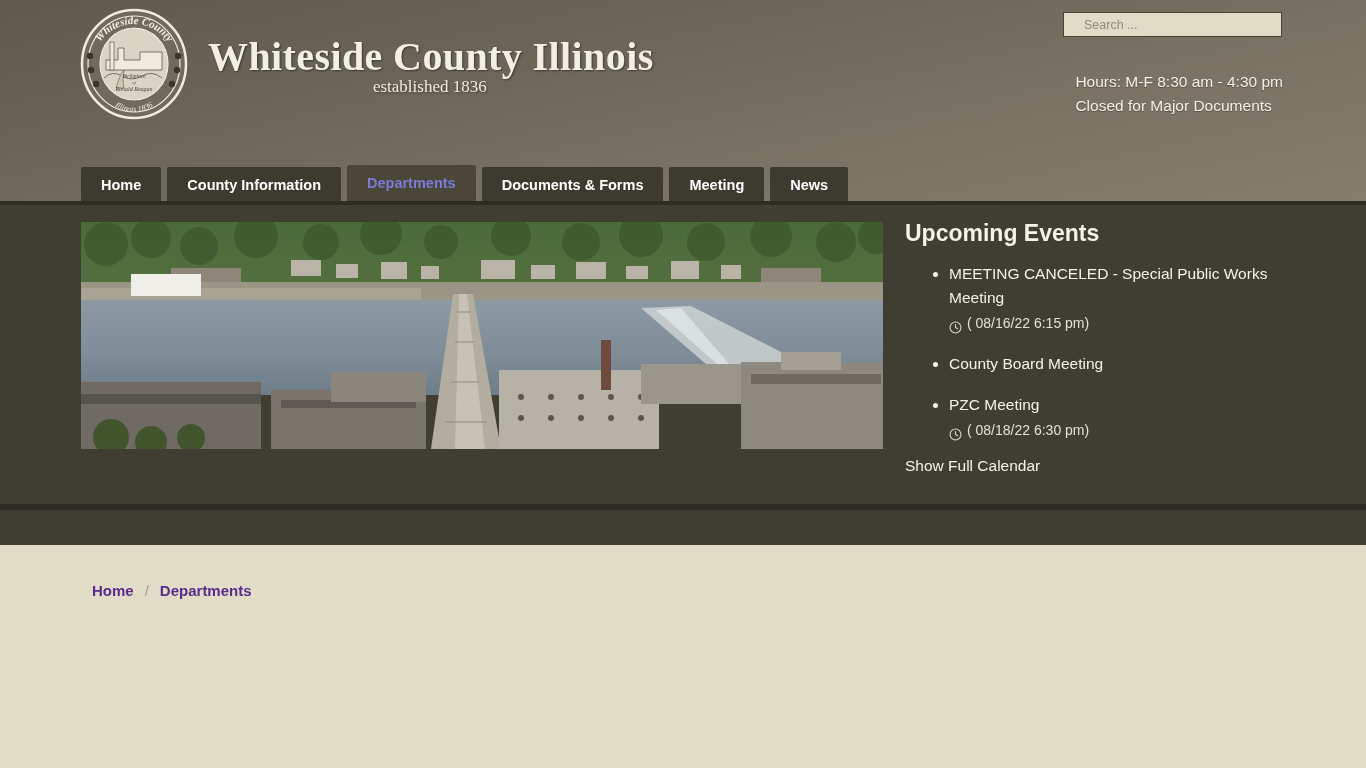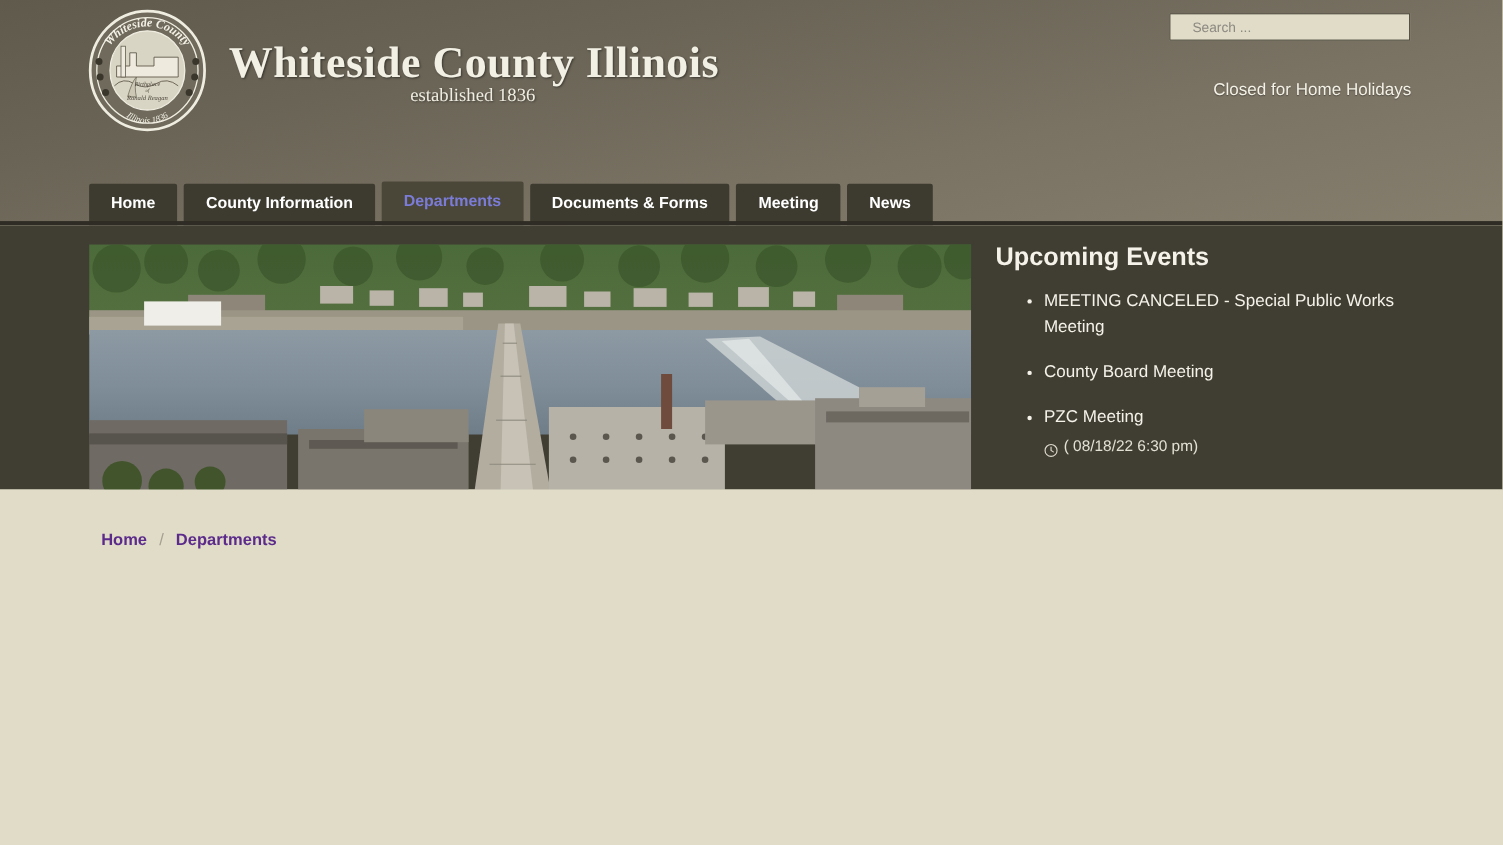--- a/index.html
+++ b/index.html
@@ -118,21 +118,21 @@
     position: absolute;
     left: 0; bottom: 0;
     width: 1366px; height: 4px;
     background: #2e2c24;
   }
 
   
   .feature {
     position: relative;
     width: 1366px;
-    height: 240px;
+    height: 340px;
     background: #403e33;
   }
   .feature-inner {
     position: relative;
     width: 1366px; height: 305px;
   }
 
   .banner {
     position: absolute;
     left: 81px; top: 17px;
@@ -267,21 +267,22 @@
       <div class="brand-title">Whiteside County Illinois</div>
       <div class="brand-sub">established 1836</div>
     </div>
   </div>
 
   <div class="search-wrap">
     <input class="search-input" type="text" placeholder="Search ..." style="">
   </div>
 
   <div class="contact">
-    <div>Closed for Home Holidays</div>
+    <div>Hours: M-F 8:30 am - 4:30 pm</div>
+    <div>Closed for Major Documents</div>
   </div>
 
   <nav class="nav">
     <div class="nav-item">Home</div>
     <div class="nav-item">County Information</div>
     <div class="nav-item active">Departments</div>
     <div class="nav-item">Documents &amp; Forms</div>
     <div class="nav-item">Meeting</div>
     <div class="nav-item">News</div>
   </nav>
@@ -390,37 +391,47 @@
             <circle cx="110" cy="216" r="14"></circle>
         </g>
       </svg>
     </div>
 
     <div class="events">
       <h2 class="events-title">Upcoming Events</h2>
       <ul class="events-list">
         <li>
           <span class="event-name">MEETING CANCELED - Special Public Works Meeting</span>
+          <span class="event-time">
+            <span class="clock-icon">
+              <svg width="13" height="13" viewBox="0 0 16 16">
+                  <circle cx="8" cy="8" r="6.7" fill="none" stroke="#ddd9cc" stroke-width="1.3"></circle>
+                  <path d="M8 4.3 V8 L10.6 9.6" fill="none" stroke="#ddd9cc" stroke-width="1.3" stroke-linecap="round"></path>
+                </svg>
+            </span>
+            <span>( 08/16/22 6:15 pm)</span>
+          </span>
         </li>
         <li>
           <span class="event-name">County Board Meeting</span>
         </li>
         <li>
           <span class="event-name">PZC Meeting</span>
           <span class="event-time">
             <span class="clock-icon">
               <svg width="13" height="13" viewBox="0 0 16 16">
                   <circle cx="8" cy="8" r="6.7" fill="none" stroke="#ddd9cc" stroke-width="1.3"></circle>
                   <path d="M8 4.3 V8 L10.6 9.6" fill="none" stroke="#ddd9cc" stroke-width="1.3" stroke-linecap="round"></path>
                 </svg>
             </span>
             <span>( 08/18/22 6:30 pm)</span>
           </span>
         </li>
       </ul>
+      <div class="show-calendar">Show Full Calendar</div>
     </div>
 
     <div class="feature-bottom-line"></div>
   </div>
 </div>
 
 <div class="body-area">
 
   <div class="breadcrumb">
     <a>Home</a>

